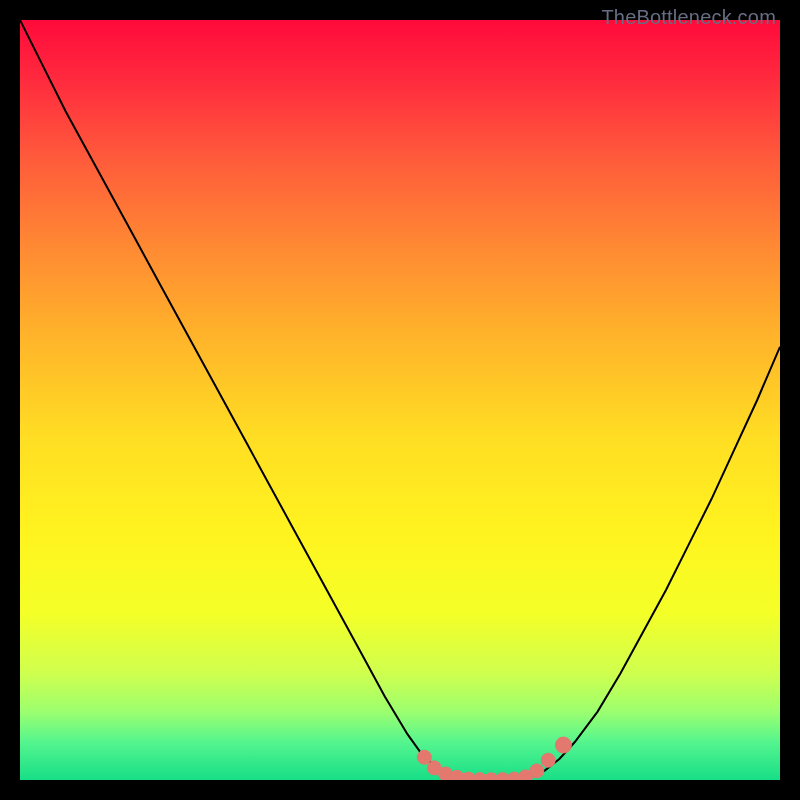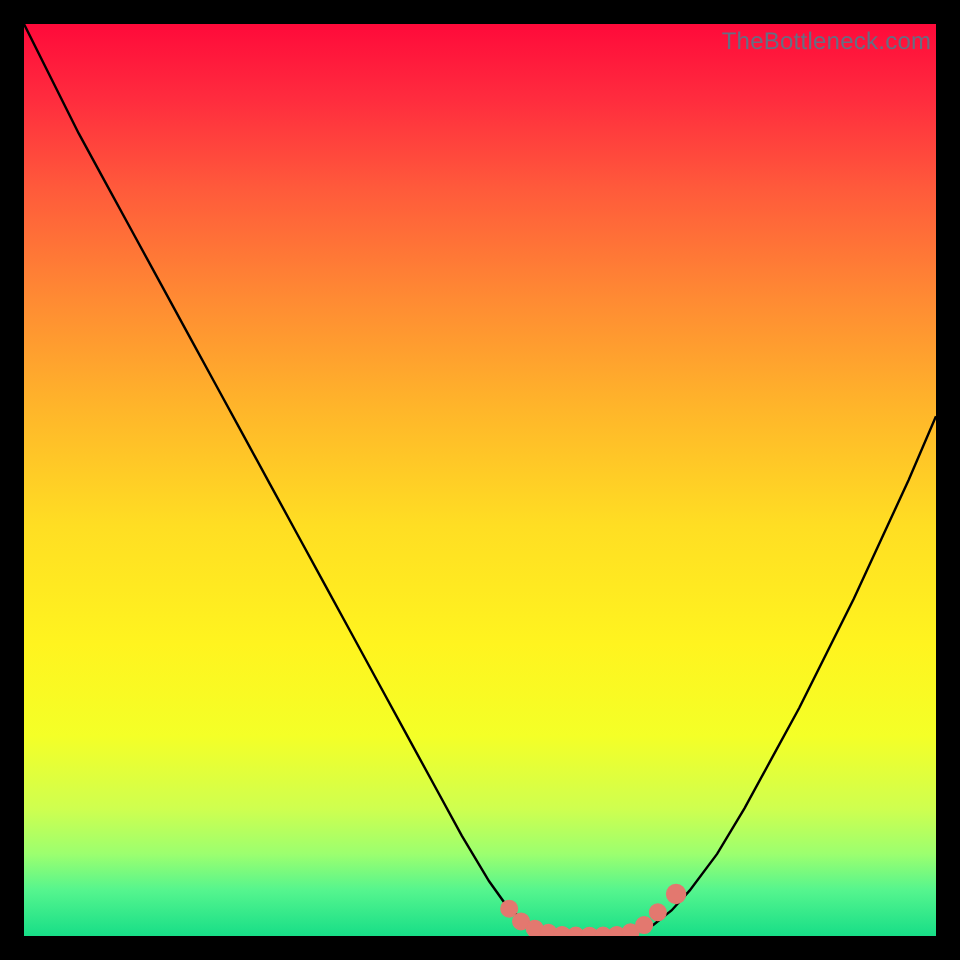--- a/index.html
+++ b/index.html
@@ -25,21 +25,21 @@
   }
   .gradient-bg {
     position: absolute;
     left: 0;
     top: 0;
     width: 100%;
     height: 100%;
   }
   .credit {
     position: absolute;
-    top: 24px;
+    top: 6px;
     right: 24px;
     font-family: Arial, Helvetica, sans-serif;
     font-size: 20px;
     color: #666e83;
     font-weight: 500;
     letter-spacing: 0.2px;
   }
   svg {
     position: absolute;
     left: 0;

